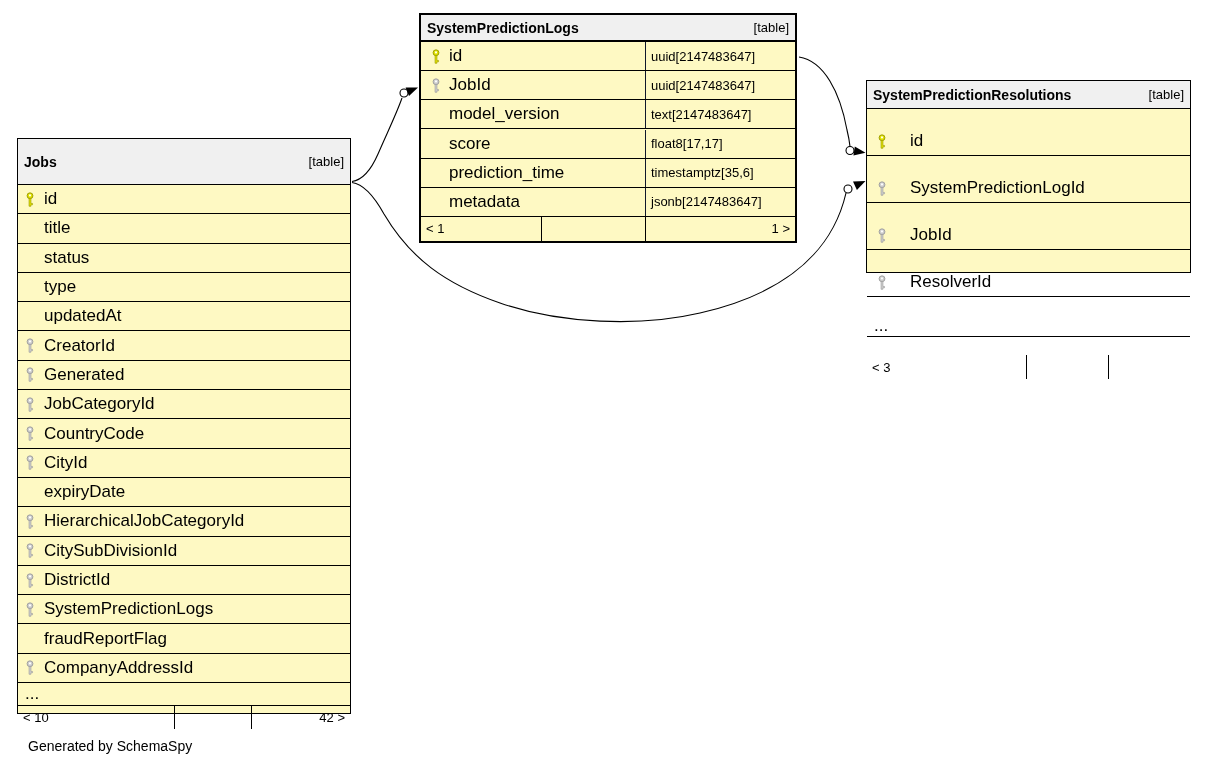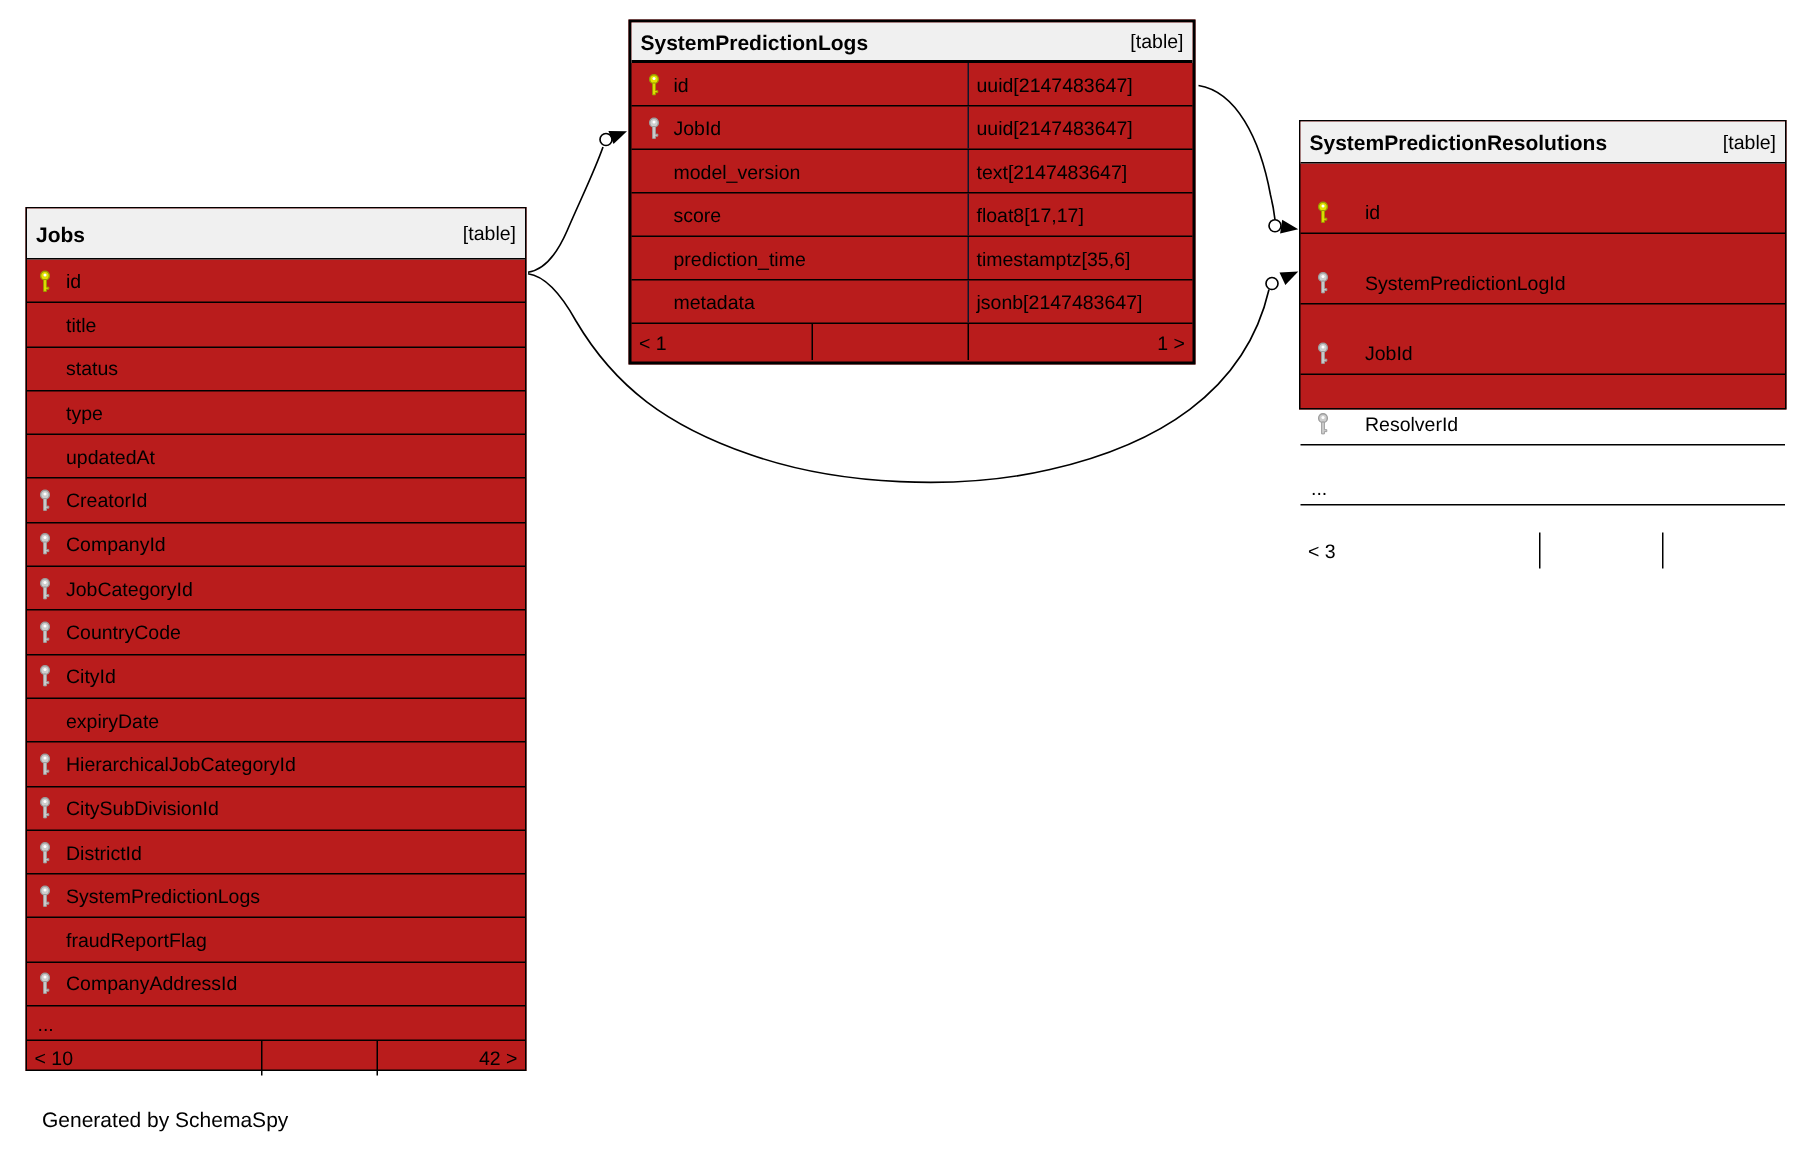--- a/index.html
+++ b/index.html
@@ -1,42 +1,42 @@
 <!DOCTYPE html>
 <html><head>
 <meta charset="utf-8">
 <style>
   html,body{margin:0;padding:0;background:#ffffff;}
   body{font-family:"Liberation Sans","DejaVu Sans",sans-serif;color:#000;}
   .canvas{position:relative;width:1207px;height:768px;overflow:hidden;background:#fff;}
 
-  .dbtable{position:absolute;background:#b91c1c;border:1px solid #000;box-sizing:border-box;
-           display:flex;flex-direction:column;}
+  .dbtable{position:absolute;background:#fef9c3;border:1px solid #000;box-sizing:border-box;
+           display:flex;flex-direction:column;justify-content:space-between;}
   .dbtable.highlight{border-width:2.5px;}
 
   .thead{background:#f0f0f0;display:flex;justify-content:space-between;align-items:center;
          padding:0 6px;border-bottom:1px solid #000;box-sizing:border-box;flex:0 0 auto;}
   .highlight .thead{border-bottom-width:2px;}
   .ttitle{font-weight:bold;font-size:14px;white-space:nowrap;}
   .tbadge{font-size:13px;white-space:nowrap;}
 
   .row{display:flex;align-items:center;border-bottom:1px solid #000;box-sizing:border-box;flex:0 0 auto;}
-  .fname{font-size:13px;white-space:nowrap;}
+  .fname{font-size:17px;white-space:nowrap;}
   .namecell{display:flex;align-items:center;height:100%;box-sizing:border-box;}
   .typecell{flex:1;border-left:1px solid #0f172a;height:100%;display:flex;align-items:center;
             padding-left:5px;font-size:13px;white-space:nowrap;box-sizing:border-box;}
 
   .keyicon{width:10px;height:15px;flex:0 0 10px;}
   .pk{color:#e2e200;--ks:#9b9b00;}
   .fk{color:#cecece;--ks:#9d9d9d;}
   .keyspacer{width:10px;height:15px;flex:0 0 10px;}
 
   
   .tbl-jobs{left:17px;top:138px;width:334px;height:576px;}
-  .tbl-jobs .thead{height:34px;}
+  .tbl-jobs .thead{height:46px;}
   .tbl-jobs .row{height:29.3px;padding-left:7px;}
   .tbl-jobs .keyicon,.tbl-jobs .keyspacer{margin-right:9px;}
   .tbl-jobs .row.ellipsis{height:23px;}
   .tbl-jobs .tfoot{height:23px;}
   .tbl-jobs .fc.left{width:156px;}
   .tbl-jobs .fc.mid{width:77px;}
 
   .tbl-spl{left:419px;top:13px;width:378px;height:230px;}
   .tbl-spl .thead{height:27px;}
   .tbl-spl .row{height:29px;}
@@ -113,21 +113,21 @@
     <div class="row">
         <svg class="keyicon fk" viewBox="0 0 10 16">
           <use href="#keyshape"></use>
         </svg>
         <span class="fname">CreatorId</span>
       </div>
     <div class="row">
         <svg class="keyicon fk" viewBox="0 0 10 16">
           <use href="#keyshape"></use>
         </svg>
-        <span class="fname">CompanyId</span>
+        <span class="fname">Generated</span>
       </div>
     <div class="row">
         <svg class="keyicon fk" viewBox="0 0 10 16">
           <use href="#keyshape"></use>
         </svg>
         <span class="fname">JobCategoryId</span>
       </div>
     <div class="row">
         <svg class="keyicon fk" viewBox="0 0 10 16">
           <use href="#keyshape"></use>

